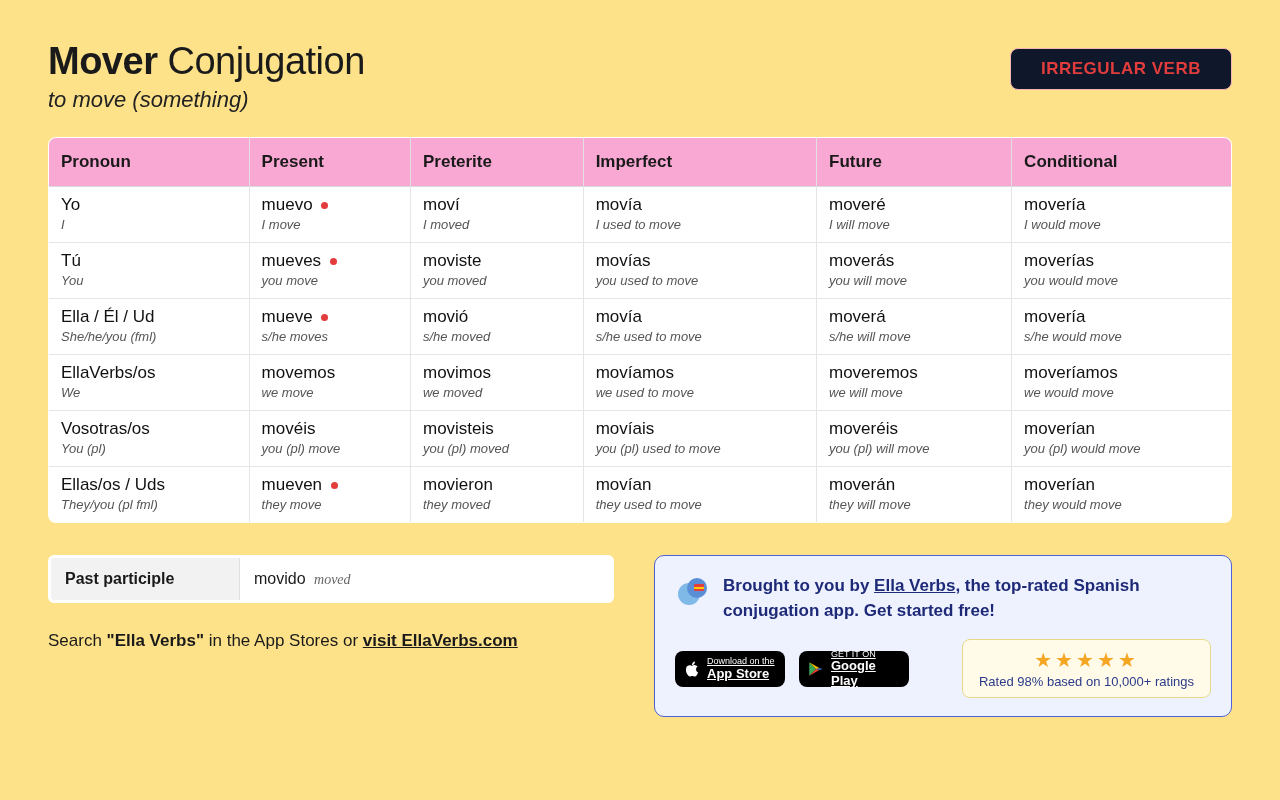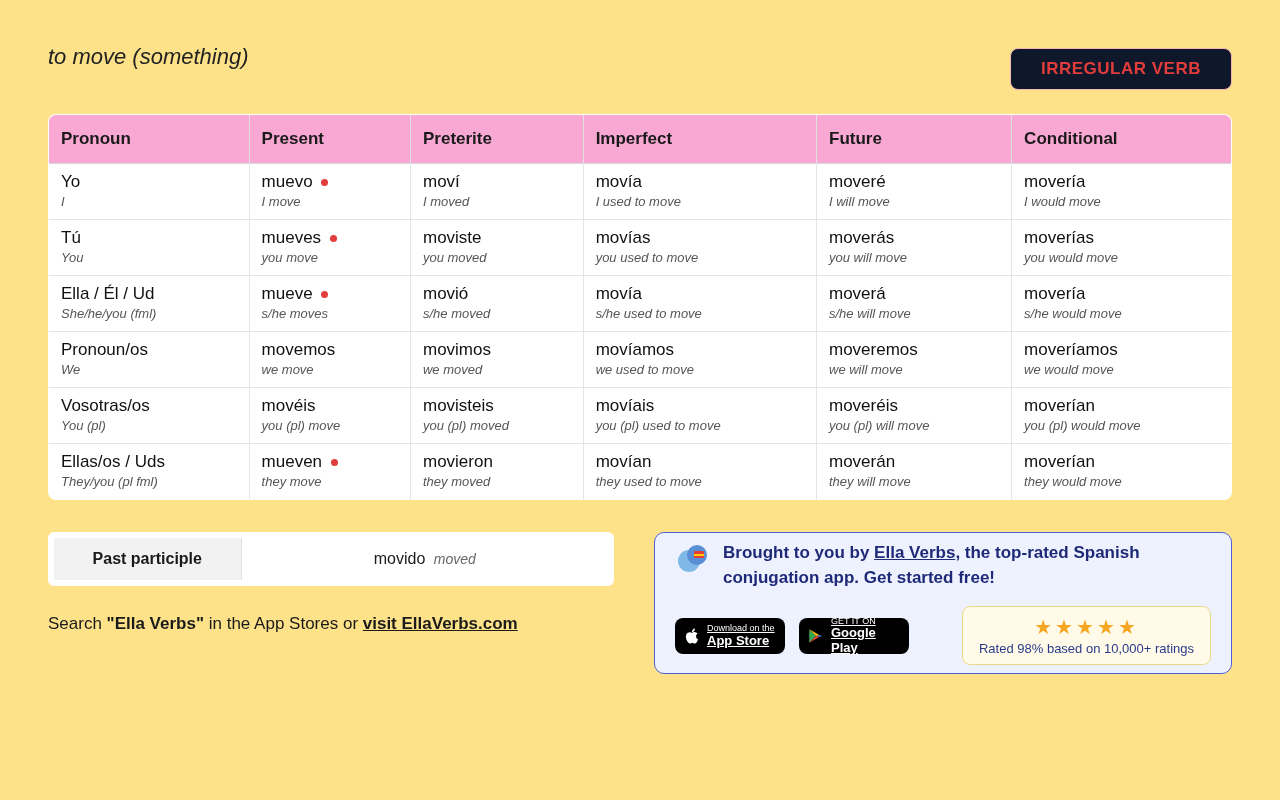--- a/index.html
+++ b/index.html
@@ -73,51 +73,50 @@
     display: flex;
     gap: 40px;
     margin-top: 32px;
     align-items: flex-start;
   }
   .left-col { flex: 0 0 566px; }
   table.forms {
     width: 100%;
     border-collapse: collapse;
     background: #fff;
-    border: 6px solid #0f172a;
+    border: 3px solid #0f172a;
     border-radius: 6px;
     overflow: hidden;
-    text-align: center;
   }
   table.forms td {
     padding: 12px 14px;
     border-bottom: 1px solid #e0e0e0;
     font-size: 16px;
   }
   table.forms tr:last-child td { border-bottom: none; }
   table.forms td.label {
     background: #f2f2f2;
     font-weight: 600;
     width: 190px;
     border-right: 1px solid #e0e0e0;
   }
-  table.forms .trans { font-style: italic; color: #666; font-size: 14px; margin-left: 4px; }
+  table.forms .trans { font-style: italic; color: #666; font-size: 14px; margin-left: 4px; font-family: Liberation Serif, serif; }
   .search-line {
     margin-top: 28px;
     font-size: 17px;
   }
   .search-line .quote { font-weight: 700; }
   .search-line a { color: #1a1a1a; text-decoration: underline; font-weight: 600; }
   
   .promo {
     flex: 1;
     background: #eef2ff;
     border: 1.5px solid #4f5fd6;
     border-radius: 10px;
-    padding: 8px 20px;
+    padding: 18px 20px;
   }
   .promo-top { display: flex; gap: 12px; align-items: flex-start; }
   .promo-icon {
     width: 36px; height: 36px; flex-shrink: 0;
     position: relative;
   }
   .promo-text {
     font-size: 17px;
     font-weight: 700;
     color: #1e2a78;
@@ -154,20 +153,23 @@
     text-align: center;
   }
   .stars { color: #f5a623; font-size: 20px; letter-spacing: 3px; }
   .rating-text { font-size: 13px; color: #2a3a8a; margin-top: 2px; }
 </style>
 </head>
 <body>
 
 <div class="header">
   <div class="title-block">
+    <div class="title">
+      <b>Mover</b> <span>Conjugation</span>
+    </div>
     <div class="subtitle">to move (something)</div>
   </div>
   <div class="badge">IRREGULAR VERB</div>
 </div>
 
 <table class="conj">
   <thead>
       <tr id="head-row">
         <th>Pronoun</th>
         <th>Present</th>
@@ -251,21 +253,21 @@
           <div class="main">moverá </div>
           <div class="sub">s/he will move</div>
         </td>
         <td>
           <div class="main">movería </div>
           <div class="sub">s/he would move</div>
         </td>
       </tr>
       <tr>
         <td>
-          <div class="main">Pronoun/os</div>
+          <div class="main">EllaVerbs/os</div>
           <div class="sub">We</div>
         </td>
         <td>
           <div class="main">movemos </div>
           <div class="sub">we move</div>
         </td>
         <td>
           <div class="main">movimos </div>
           <div class="sub">we moved</div>
         </td>

